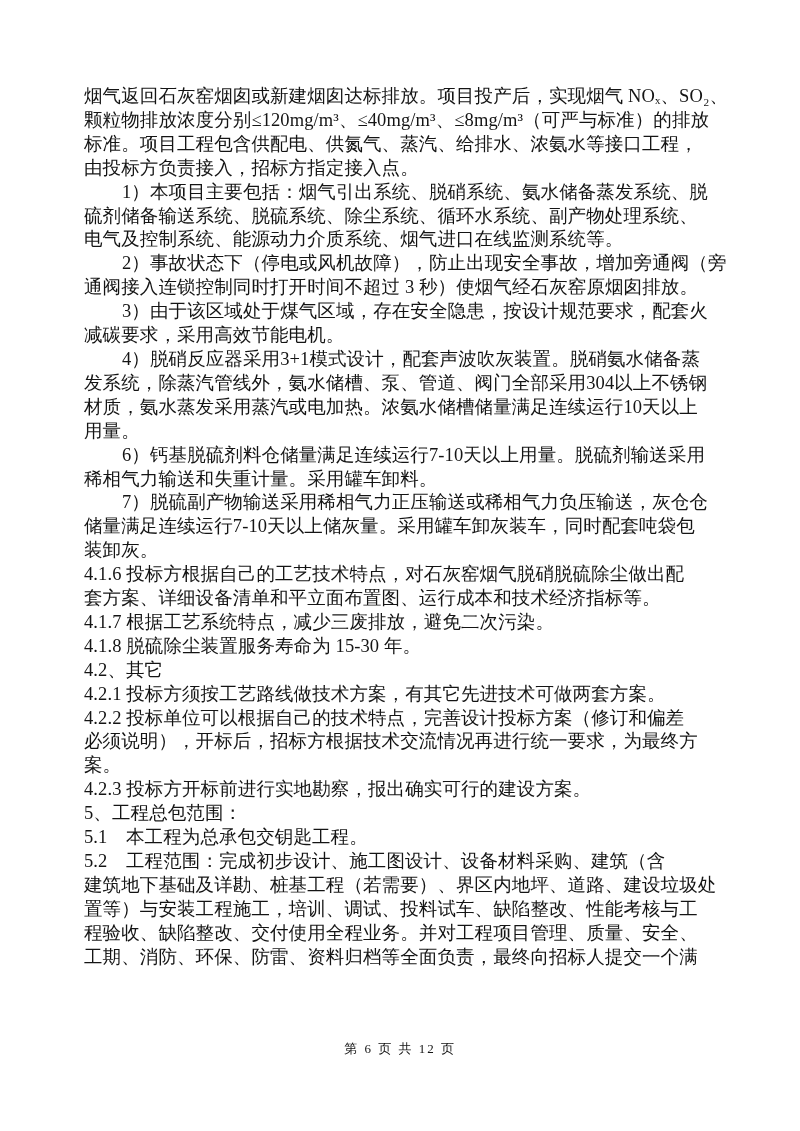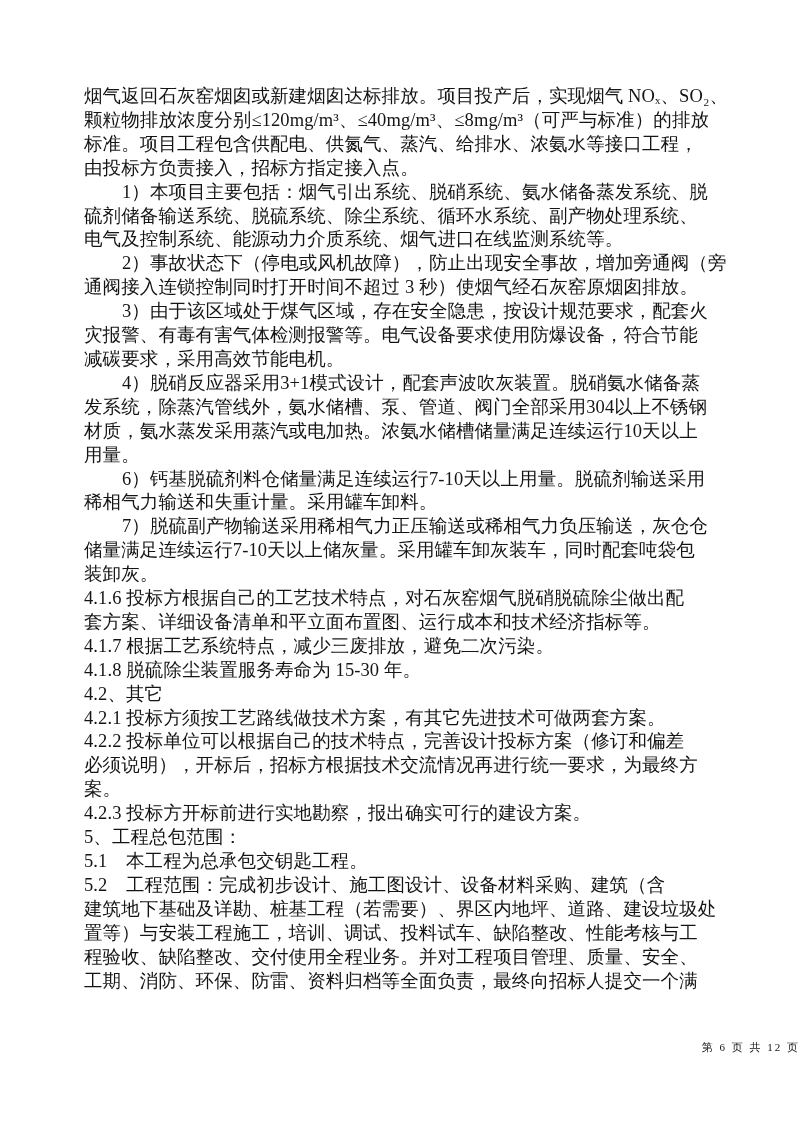--- a/index.html
+++ b/index.html
@@ -34,42 +34,41 @@
     font-family: Liberation Serif, serif;
   }
   .line.bold {
     font-weight: normal;
   }
   .footer {
     position: absolute;
     top: 1040px;
     left: 0;
     width: 100%;
-    text-align: right;
-    font-size: 11px;
+    text-align: center;
+    font-size: 13px;
     letter-spacing: 2px;
     color: #141414;
   }
 </style>
 </head>
 <body>
 
 <div class="page">
   <div class="content">
       <div class="line">烟气返回石灰窑烟囱或新建烟囱达标排放。项目投产后，实现烟气 NOₓ、SO₂、</div>
       <div class="line">颗粒物排放浓度分别≤120mg/m³、≤40mg/m³、≤8mg/m³（可严与标准）的排放</div>
       <div class="line">标准。项目工程包含供配电、供氮气、蒸汽、给排水、浓氨水等接口工程，</div>
       <div class="line">由投标方负责接入，招标方指定接入点。</div>
       <div class="line indent">1）本项目主要包括：烟气引出系统、脱硝系统、氨水储备蒸发系统、脱</div>
       <div class="line">硫剂储备输送系统、脱硫系统、除尘系统、循环水系统、副产物处理系统、</div>
       <div class="line">电气及控制系统、能源动力介质系统、烟气进口在线监测系统等。</div>
       <div class="line indent">2）事故状态下（停电或风机故障），防止出现安全事故，增加旁通阀（旁</div>
       <div class="line">通阀接入连锁控制同时打开时间不超过 3 秒）使烟气经石灰窑原烟囱排放。</div>
       <div class="line indent">3）由于该区域处于煤气区域，存在安全隐患，按设计规范要求，配套火</div>
-      <div class="line">灾报警、有毒有害气体检测报警等。电气设备要求使用防爆设备，符合节能</div>
       <div class="line">减碳要求，采用高效节能电机。</div>
       <div class="line indent">4）脱硝反应器采用3+1模式设计，配套声波吹灰装置。脱硝氨水储备蒸</div>
       <div class="line">发系统，除蒸汽管线外，氨水储槽、泵、管道、阀门全部采用304以上不锈钢</div>
       <div class="line">材质，氨水蒸发采用蒸汽或电加热。浓氨水储槽储量满足连续运行10天以上</div>
       <div class="line">用量。</div>
       <div class="line indent">6）钙基脱硫剂料仓储量满足连续运行7-10天以上用量。脱硫剂输送采用</div>
       <div class="line">稀相气力输送和失重计量。采用罐车卸料。</div>
       <div class="line indent">7）脱硫副产物输送采用稀相气力正压输送或稀相气力负压输送，灰仓仓</div>
       <div class="line">储量满足连续运行7-10天以上储灰量。采用罐车卸灰装车，同时配套吨袋包</div>
       <div class="line">装卸灰。</div>

